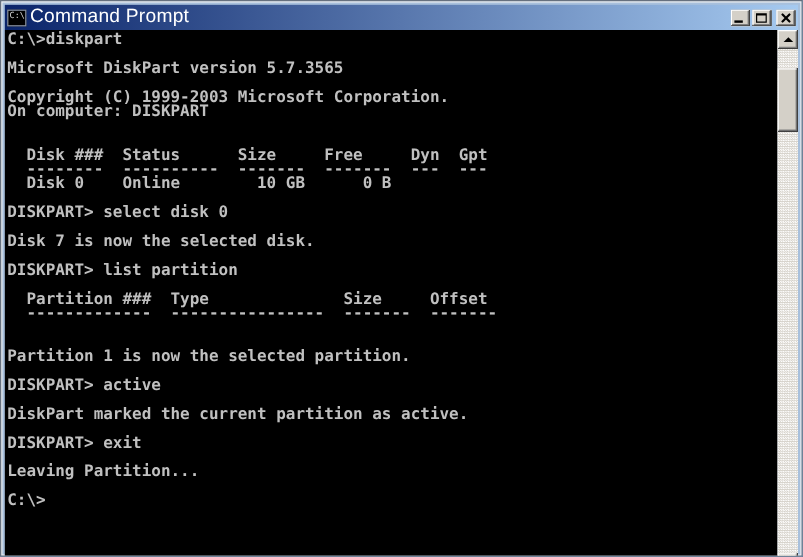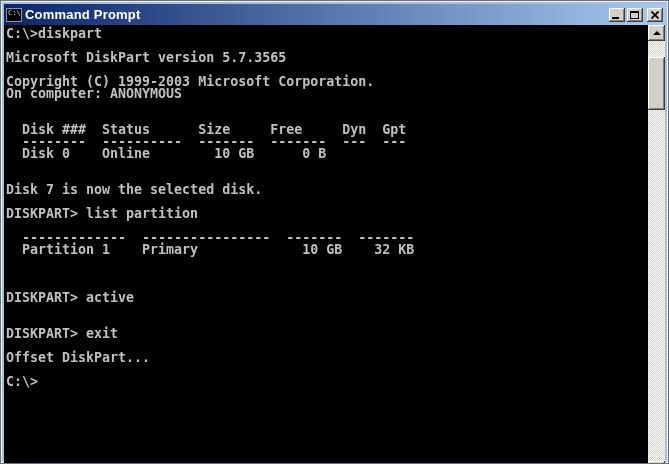--- a/index.html
+++ b/index.html
@@ -33,22 +33,22 @@
     color: #d4d4d4;
     font-family: "DejaVu Sans Mono", monospace;
     font-size: 7px; line-height: 7px;
     padding: 1px 0 0 1px;
     flex: 0 0 auto;
   }
 
   .title {
     flex: 1;
     color: var(--title-fg, #fff);
-    font-weight: bold;
-    font-size: 13px;
+    font-weight: normal;
+    font-size: 16px;
     letter-spacing: 0.2px;
     padding-bottom: 1px;
     white-space: nowrap;
     overflow: hidden;
   }
 
   .controls { display: flex; gap: 2px; align-items: center; }
 
   .tbtn {
     width: 16px; height: 14px;
@@ -137,43 +137,46 @@
     </div>
   </div>
 
   <div class="body">
     <div class="console" id="console">
         <div class="line">C:\&gt;diskpart</div>
         <div class="line"></div>
         <div class="line">Microsoft DiskPart version 5.7.3565</div>
         <div class="line"></div>
         <div class="line">Copyright (C) 1999-2003 Microsoft Corporation.</div>
-        <div class="line">On computer: ANONYMOUS</div>
+        <div class="line">On computer: DISKPART</div>
         <div class="line"></div>
         <div class="line"></div>
         <div class="line">  Disk ###  Status      Size     Free     Dyn  Gpt</div>
         <div class="line">  --------  ----------  -------  -------  ---  ---</div>
         <div class="line">  Disk 0    Online        10 GB      0 B</div>
         <div class="line"></div>
+        <div class="line">DISKPART&gt; select disk 0</div>
         <div class="line"></div>
         <div class="line">Disk 7 is now the selected disk.</div>
         <div class="line"></div>
         <div class="line">DISKPART&gt; list partition</div>
         <div class="line"></div>
+        <div class="line">  Partition ###  Type              Size     Offset</div>
         <div class="line">  -------------  ----------------  -------  -------</div>
-        <div class="line">  Partition 1    Primary             10 GB    32 KB</div>
         <div class="line"></div>
         <div class="line"></div>
+        <div class="line">Partition 1 is now the selected partition.</div>
         <div class="line"></div>
         <div class="line">DISKPART&gt; active</div>
         <div class="line"></div>
+        <div class="line">DiskPart marked the current partition as active.</div>
         <div class="line"></div>
         <div class="line">DISKPART&gt; exit</div>
         <div class="line"></div>
-        <div class="line">Offset DiskPart...</div>
+        <div class="line">Leaving Partition...</div>
         <div class="line"></div>
         <div class="line">C:\&gt;</div>
       </div>
 
     <div class="scrollbar">
       <div class="sb-btn">
         <div class="arrow-up"></div>
       </div>
       <div class="sb-track">
         <div class="sb-thumb"></div>

